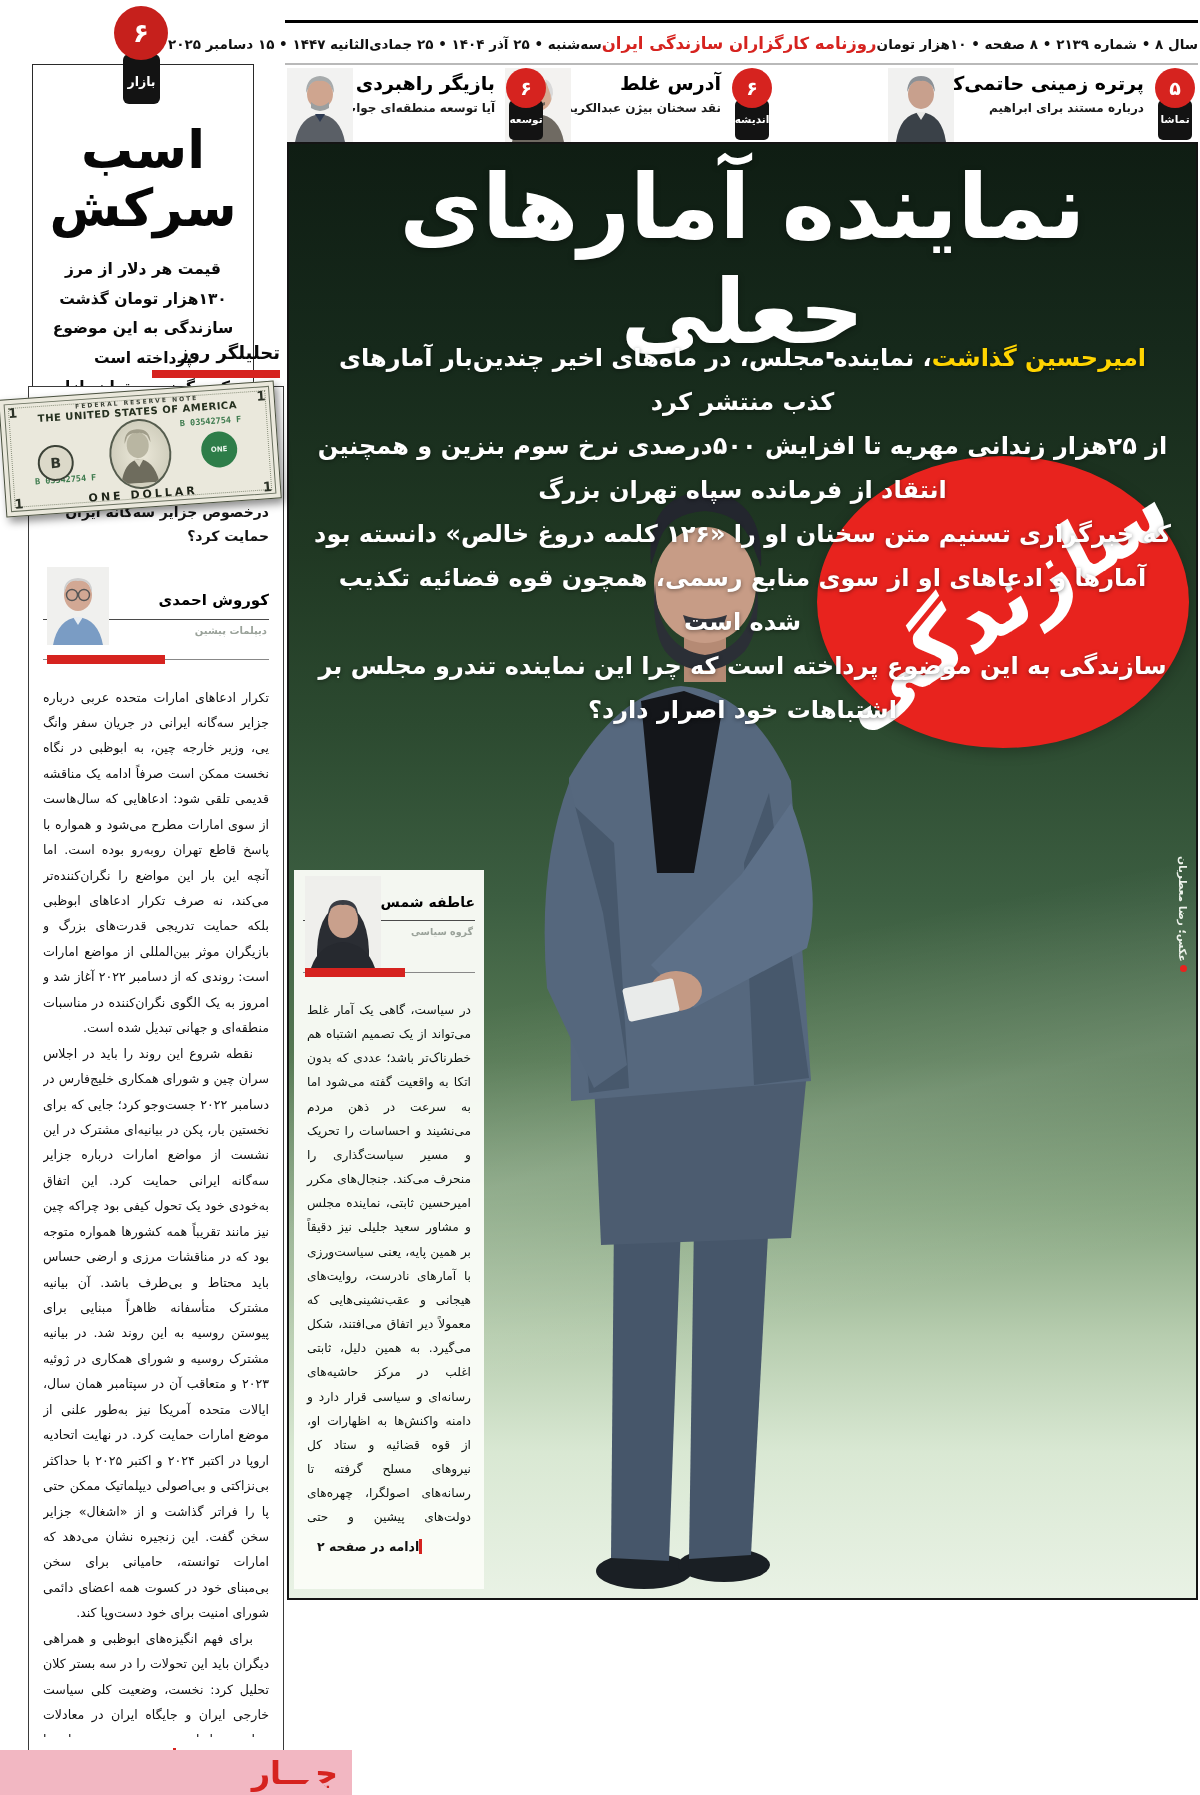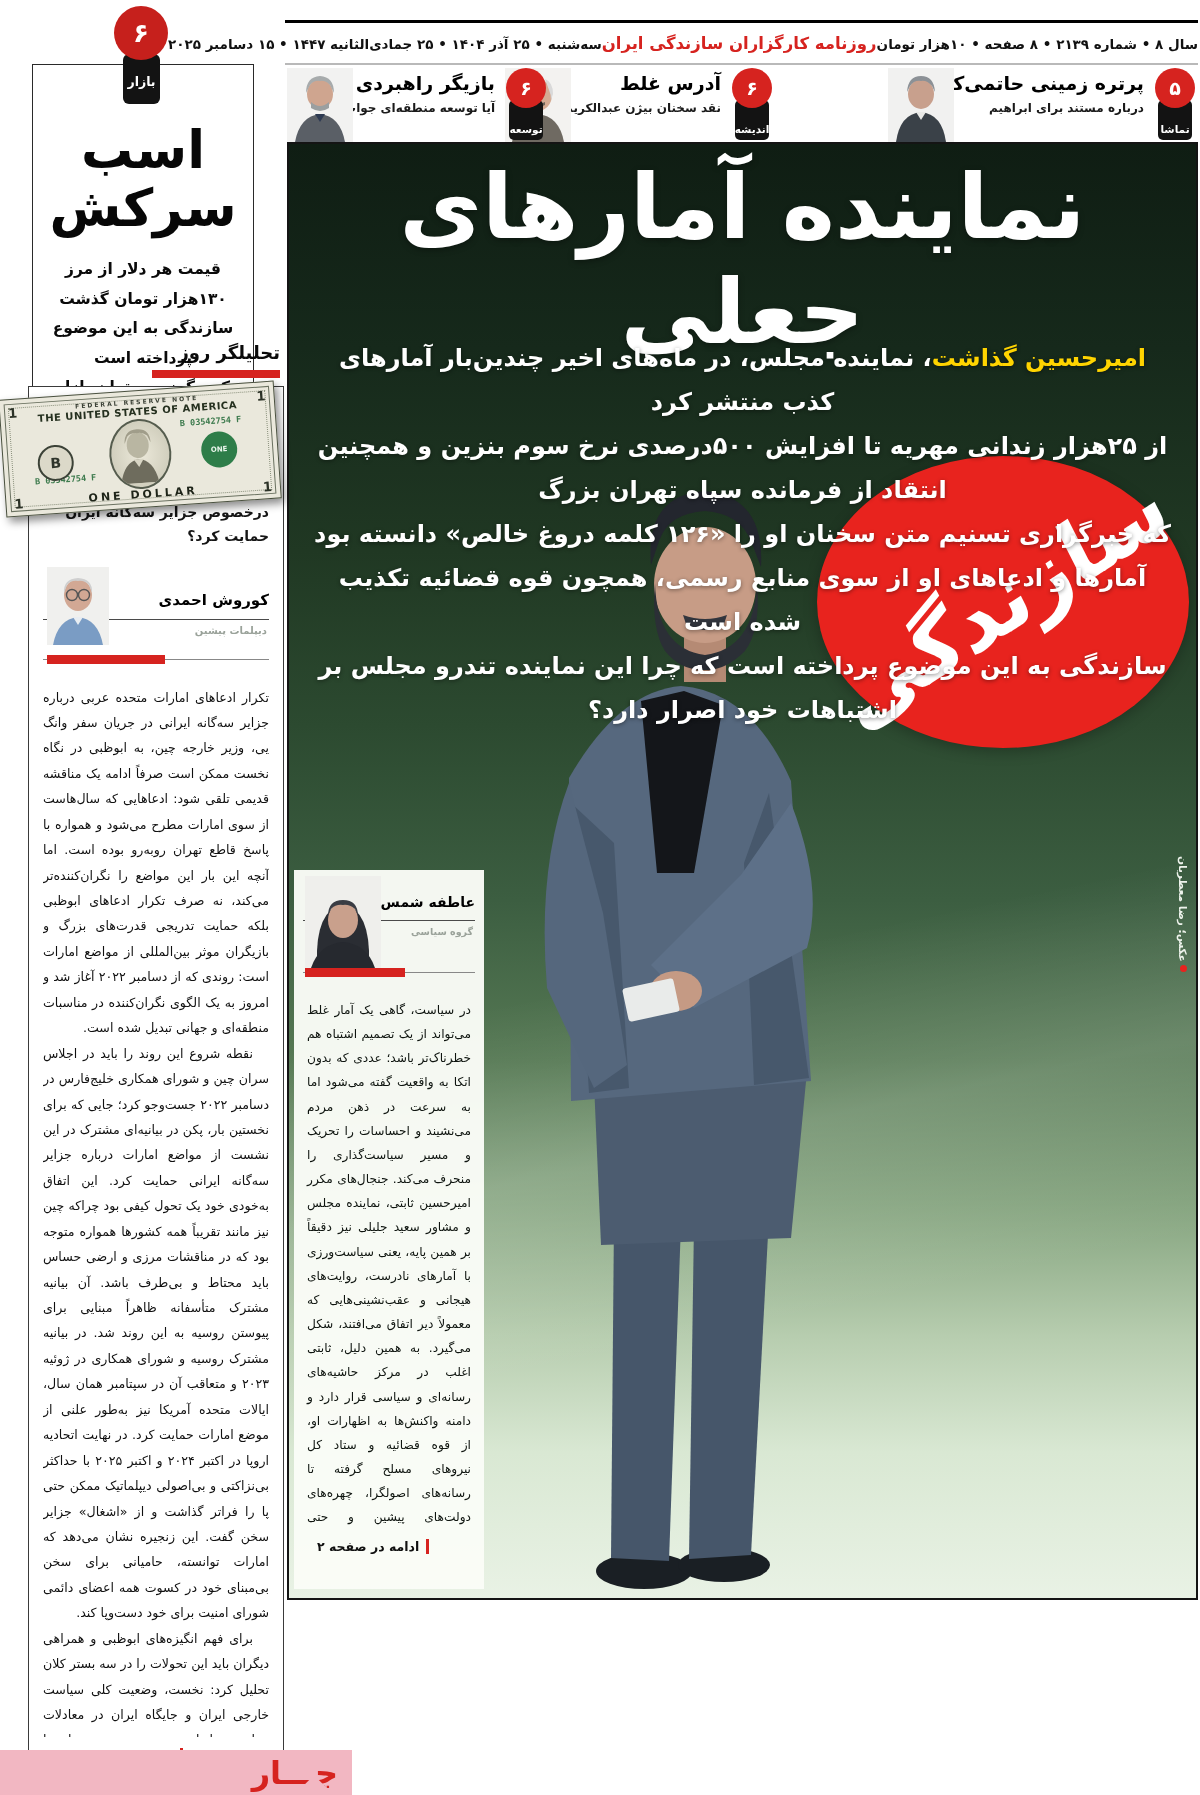--- a/index.html
+++ b/index.html
@@ -17,21 +17,21 @@
 
   
   .teaser{position:absolute;top:68px;height:74px;display:flex;gap:8px;align-items:flex-start;cursor:pointer;}
   .t-badge{position:relative;width:46px;height:74px;flex:0 0 46px;}
   .t-circ{position:absolute;right:3px;top:0;width:40px;height:40px;border-radius:50%;
           background:#d6231f;color:#fff;font-size:19px;font-weight:bold;
           display:flex;align-items:center;justify-content:center;z-index:2;}
   .t-tab{position:absolute;right:6px;top:32px;width:34px;height:40px;border-radius:5px;
          background:#131313;color:#fff;font-size:10.5px;font-weight:bold;
          display:flex;align-items:flex-end;justify-content:center;
-         padding-bottom:5px;box-sizing:border-box;}
+         padding-bottom:15px;box-sizing:border-box;}
   .t-text{flex:1;text-align:right;padding-top:5px;min-width:0;}
   .t-title{font-size:19px;font-weight:800;color:#000;line-height:1.15;white-space:nowrap;}
   .t-sub{font-size:12px;color:#1a1a1a;margin-top:6px;font-weight:bold;white-space:nowrap;}
   .t-photo{flex:0 0 66px;width:66px;height:74px;background:#f2f2f2;}
   #teaser-0{left:888px;width:310px;}
   #teaser-1{left:505px;width:270px;}
   #teaser-2{left:287px;width:262px;}
 
   
   #corner-circ{left:114px;top:6px;width:54px;height:54px;border-radius:50%;background:#c6201c;
@@ -87,21 +87,21 @@
   .a-line{position:absolute;left:0;right:0;top:52px;height:1px;background:#4a4a4a;}
   .a-role{position:absolute;right:2px;top:58px;font-size:10px;color:#9aa29a;font-weight:bold;}
   .a-photo{position:absolute;left:4px;top:0;z-index:2;}
   .a-redbar{position:absolute;left:4px;top:88px;width:118px;height:9px;background:#d6231f;z-index:3;}
   .a-grayline{position:absolute;left:0;right:0;top:92px;height:1px;background:#888;}
   .note-body{margin-top:14px;font-size:12.6px;line-height:2.02;text-align:justify;
              color:#101010;height:1052px;overflow:hidden;}
   .note-body p{margin:0;}
   .note-body p + p{text-indent:16px;}
   .cont{margin-top:8px;text-align:left;margin-left:28px;}
-  .cont-text{border-right:3.5px solid #d6231f;padding-right:7px;font-size:12.5px;
+  .cont-text{border-right:3.5px solid #d6231f;font-size:12.5px;
              font-weight:800;color:#101010;cursor:pointer;}
 
   
   #photo{left:287px;top:142px;width:911px;height:1458px;border:2px solid #141414;box-sizing:border-box;
          overflow:hidden;
          background:linear-gradient(180deg,#0f1d13 0%,#16291b 14%,#203823 28%,#2c4a30 40%,
                     #3c5e41 52%,#567954 63%,#85a47f 73%,#b7cdaf 82%,#d9e8d3 90%,#e9f2e5 100%);}
   #photo-sheen{position:absolute;inset:0;
          background:linear-gradient(168deg,rgba(255,255,255,0) 55%,rgba(255,255,255,.14) 66%,rgba(255,255,255,0) 78%);}
   #main-headline{position:absolute;top:10px;left:0;right:0;text-align:center;font-size:90px;

